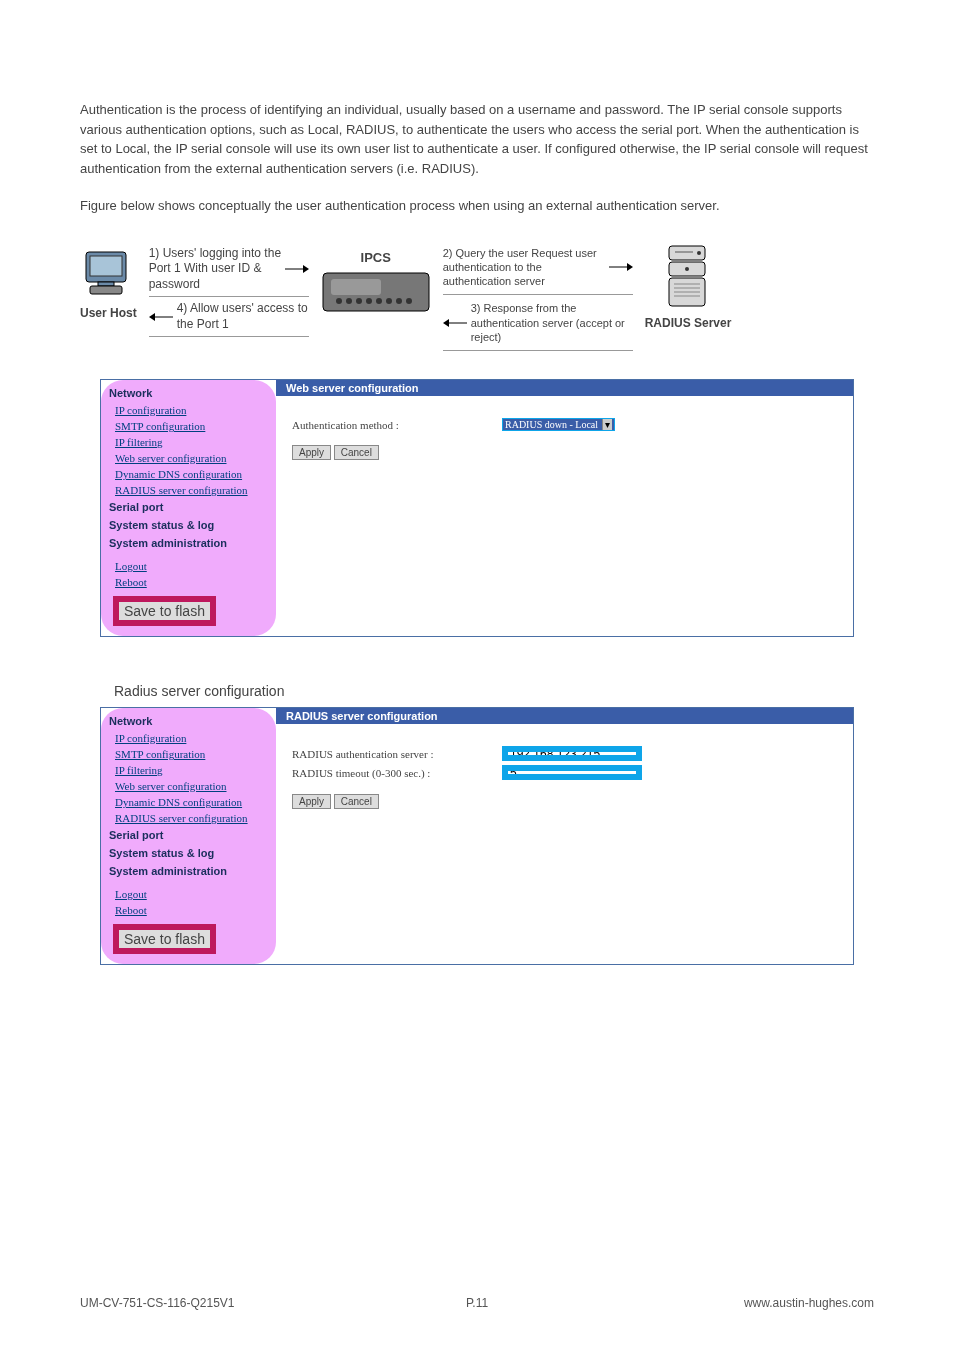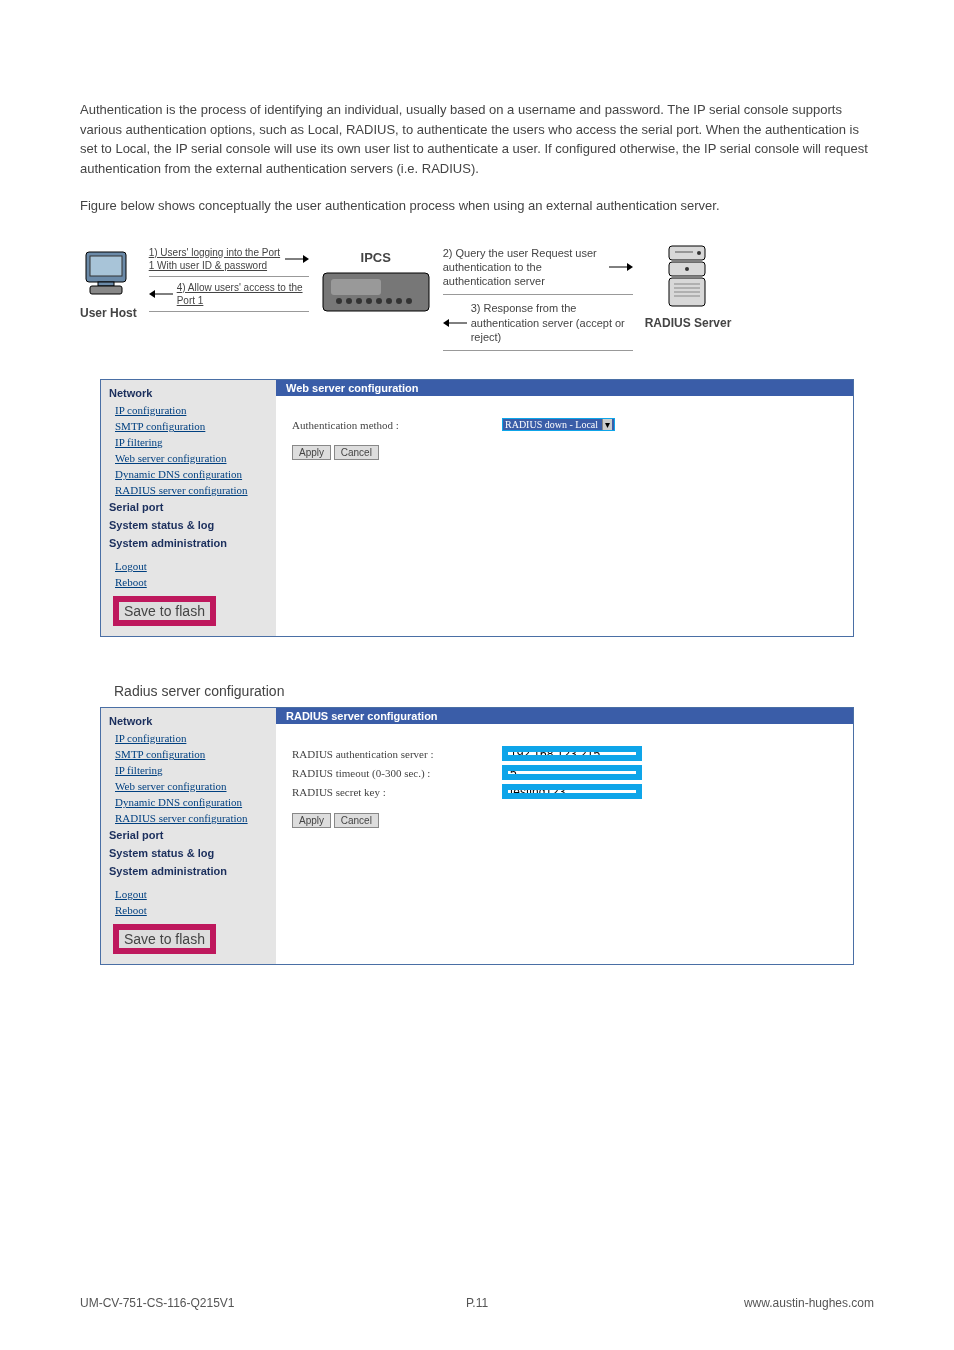--- a/index.html
+++ b/index.html
@@ -19,21 +19,21 @@
   
   .diagram {
     display: flex;
     align-items: flex-start;
     gap: 12px;
     margin-bottom: 28px;
     padding: 0 0 0 0;
   }
   .diag-col { display: flex; flex-direction: column; align-items: center; font-size: 12px; }
   .diag-label { font-weight: bold; margin-top: 4px; }
-  .diag-text-col { font-size: 10px; line-height: 1.3; text-decoration: underline; }
+  .diag-text-col { font-size: 12px; line-height: 1.3; }
   .diag-text-col .item { border-bottom: 1px solid #999; padding: 4px 0; width: 160px; }
   .diag-text-col .item:last-child { border-bottom: 1px solid #999; }
   .ipcs-box {
     display: flex; flex-direction: column; align-items: center;
     margin-top: 10px;
   }
   .ipcs-label { font-weight: bold; font-size: 13px; margin-bottom: 6px; }
   .right-text { font-size: 11px; line-height: 1.3; }
   .right-text .item { border-bottom: 1px solid #999; padding: 6px 0; width: 190px; }
   .arrow { stroke:#000; stroke-width:1; fill:#000; }
@@ -42,22 +42,23 @@
   .config-panel {
     border: 1px solid #4a6fa5;
     display: flex;
     font-size: 11px;
     font-family: "Times New Roman", serif;
     margin: 0 20px 0 20px;
     background: #fff;
   }
   .sidebar-col {
     width: 175px;
-    background: #e5e5e5;
+    background: #f0abfc;
     padding: 4px 8px 10px 8px;
+    border-radius: 22px;
   }
   .sidebar-col .cat {
     font-weight: bold;
     color: #1a2e5c;
     padding: 3px 0;
     font-family: Arial, sans-serif;
   }
   .sidebar-col .navlink {
     color: #004080;
     text-decoration: underline;
@@ -283,24 +284,20 @@
       <div class="panel-header">RADIUS server configuration</div>
       <div class="panel-body">
         <div class="form-row">
           <span class="lbl">RADIUS authentication server :</span>
           <input class="textfield" value="192.168.123.215" style="">
         </div>
         <div class="form-row">
           <span class="lbl">RADIUS timeout (0-300 sec.) :</span>
           <input class="textfield" value="5" style="">
         </div>
-        <div class="form-row">
-          <span class="lbl">RADIUS secret key :</span>
-          <input class="textfield" value="testing123" style="">
-        </div>
         <div class="btn-row">
           <span class="ui-btn">Apply</span>
           <span class="ui-btn">Cancel</span>
         </div>
       </div>
     </div>
   </div>
 </div>
 
 <div class="footer">

